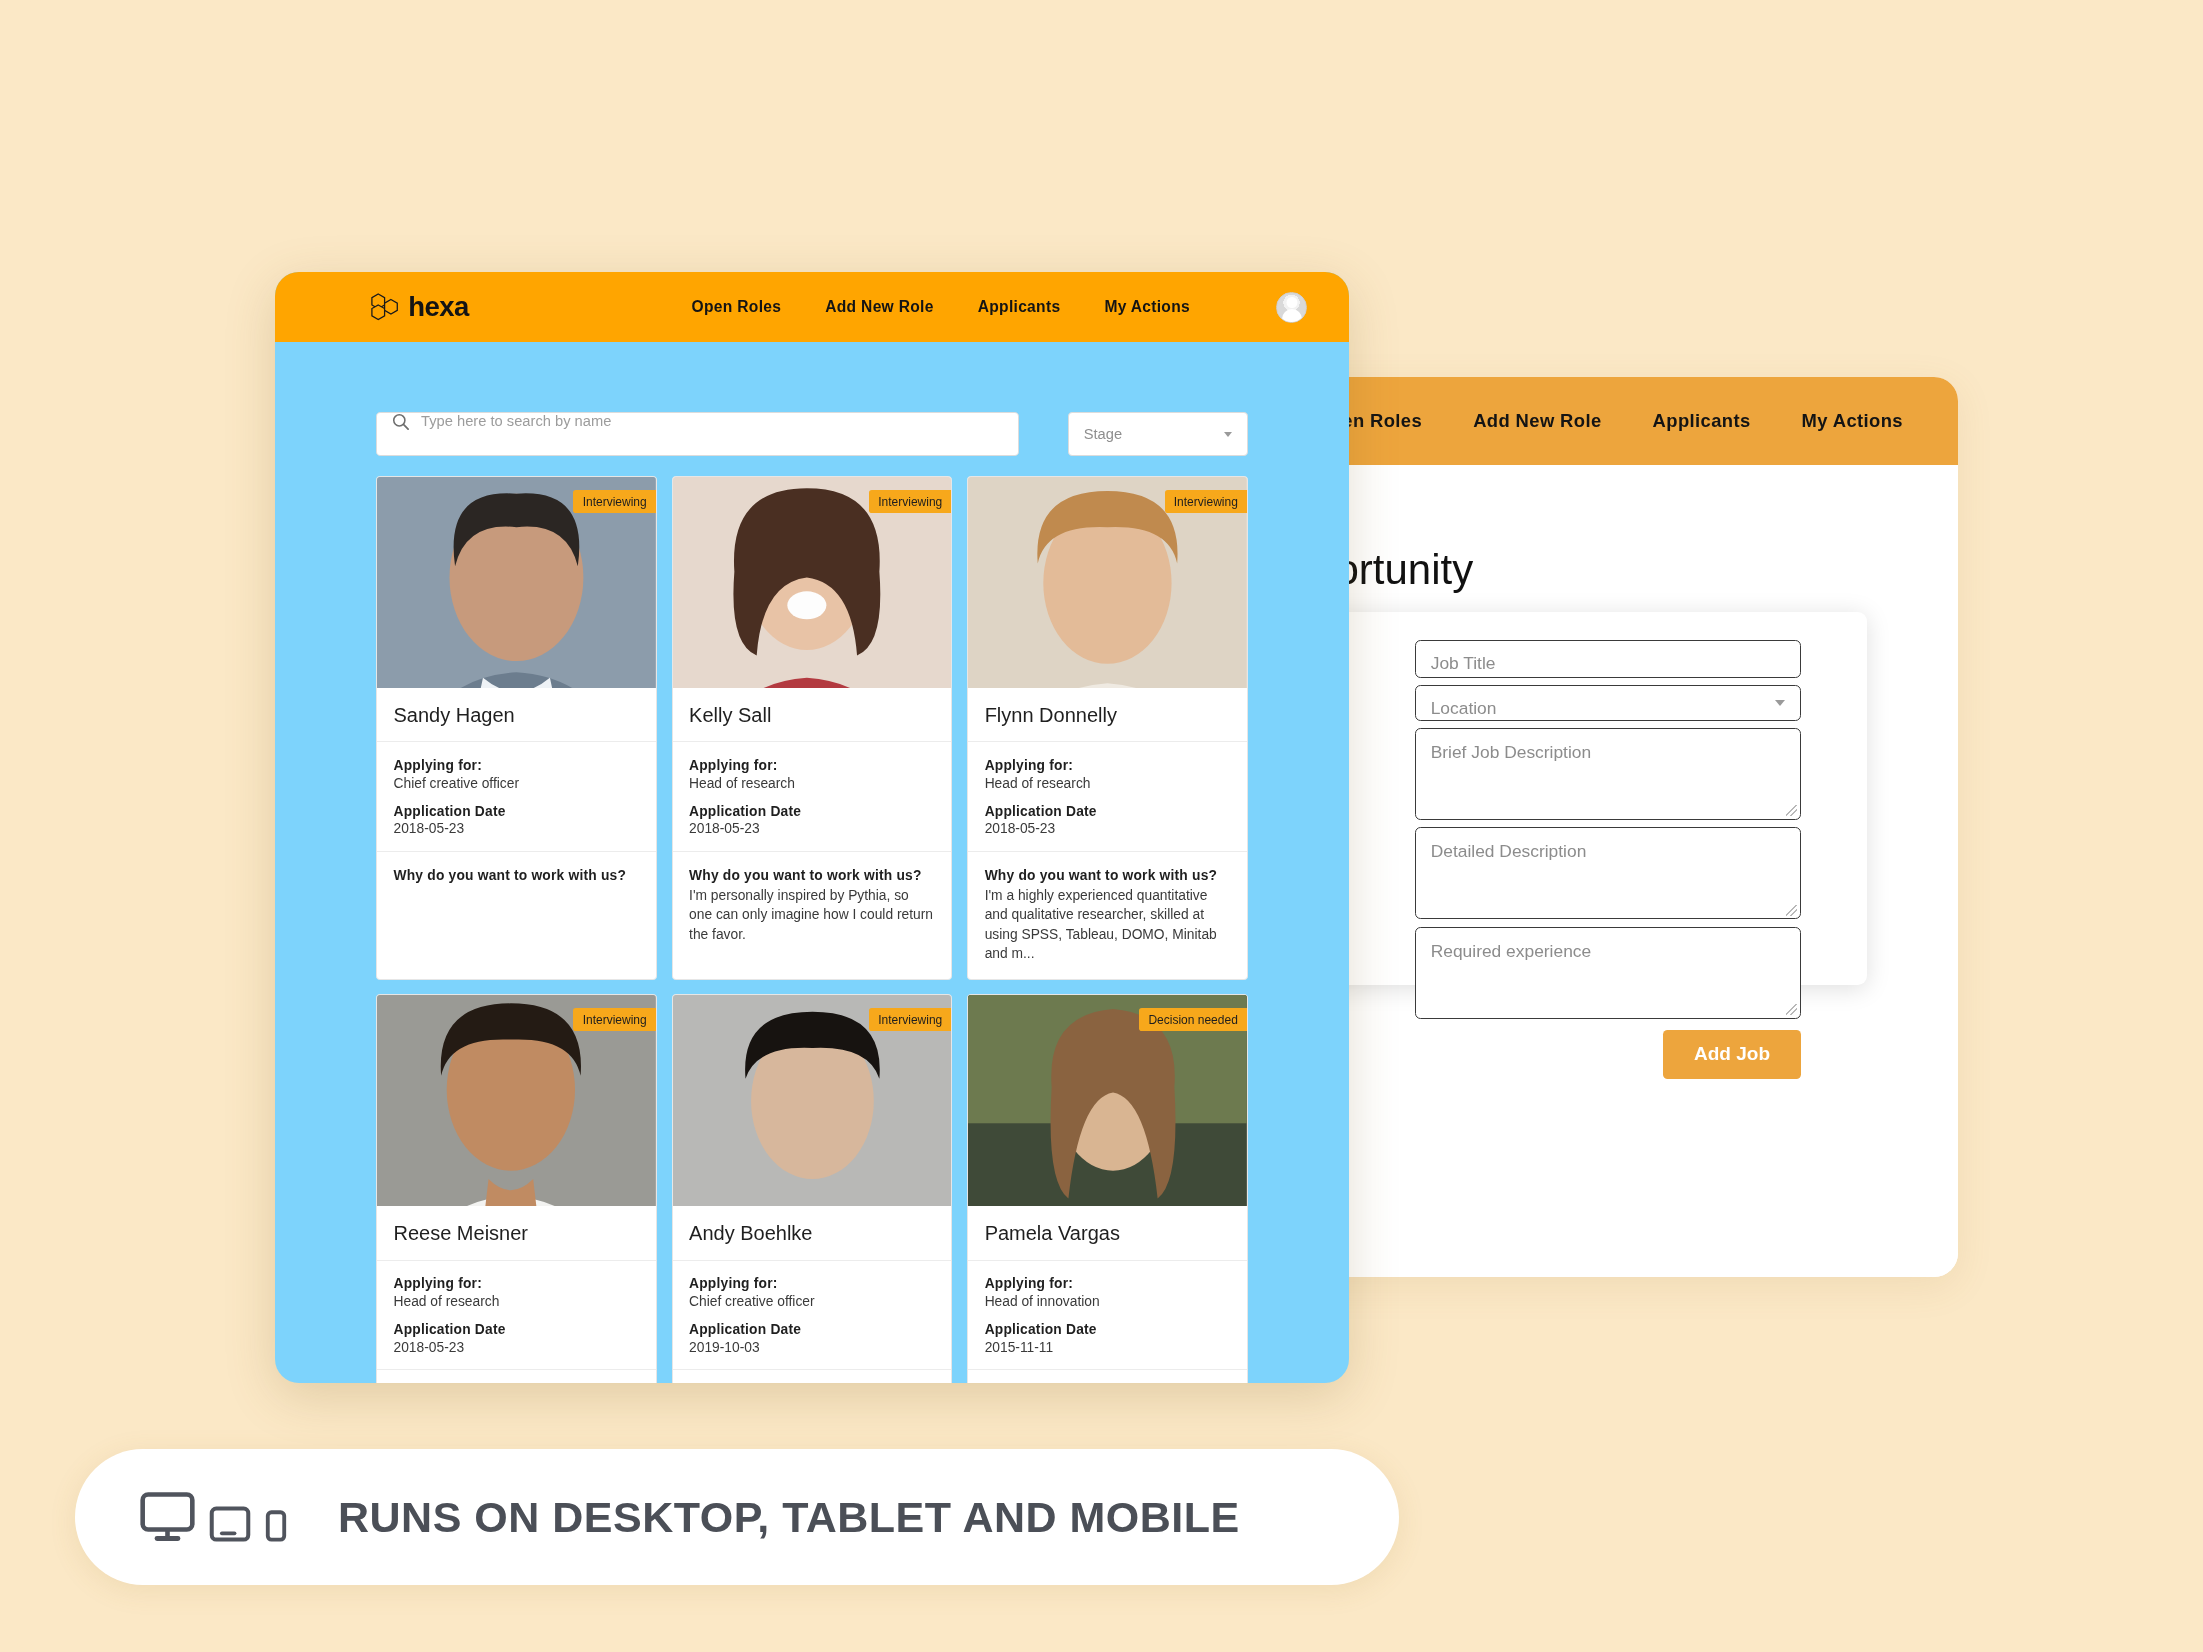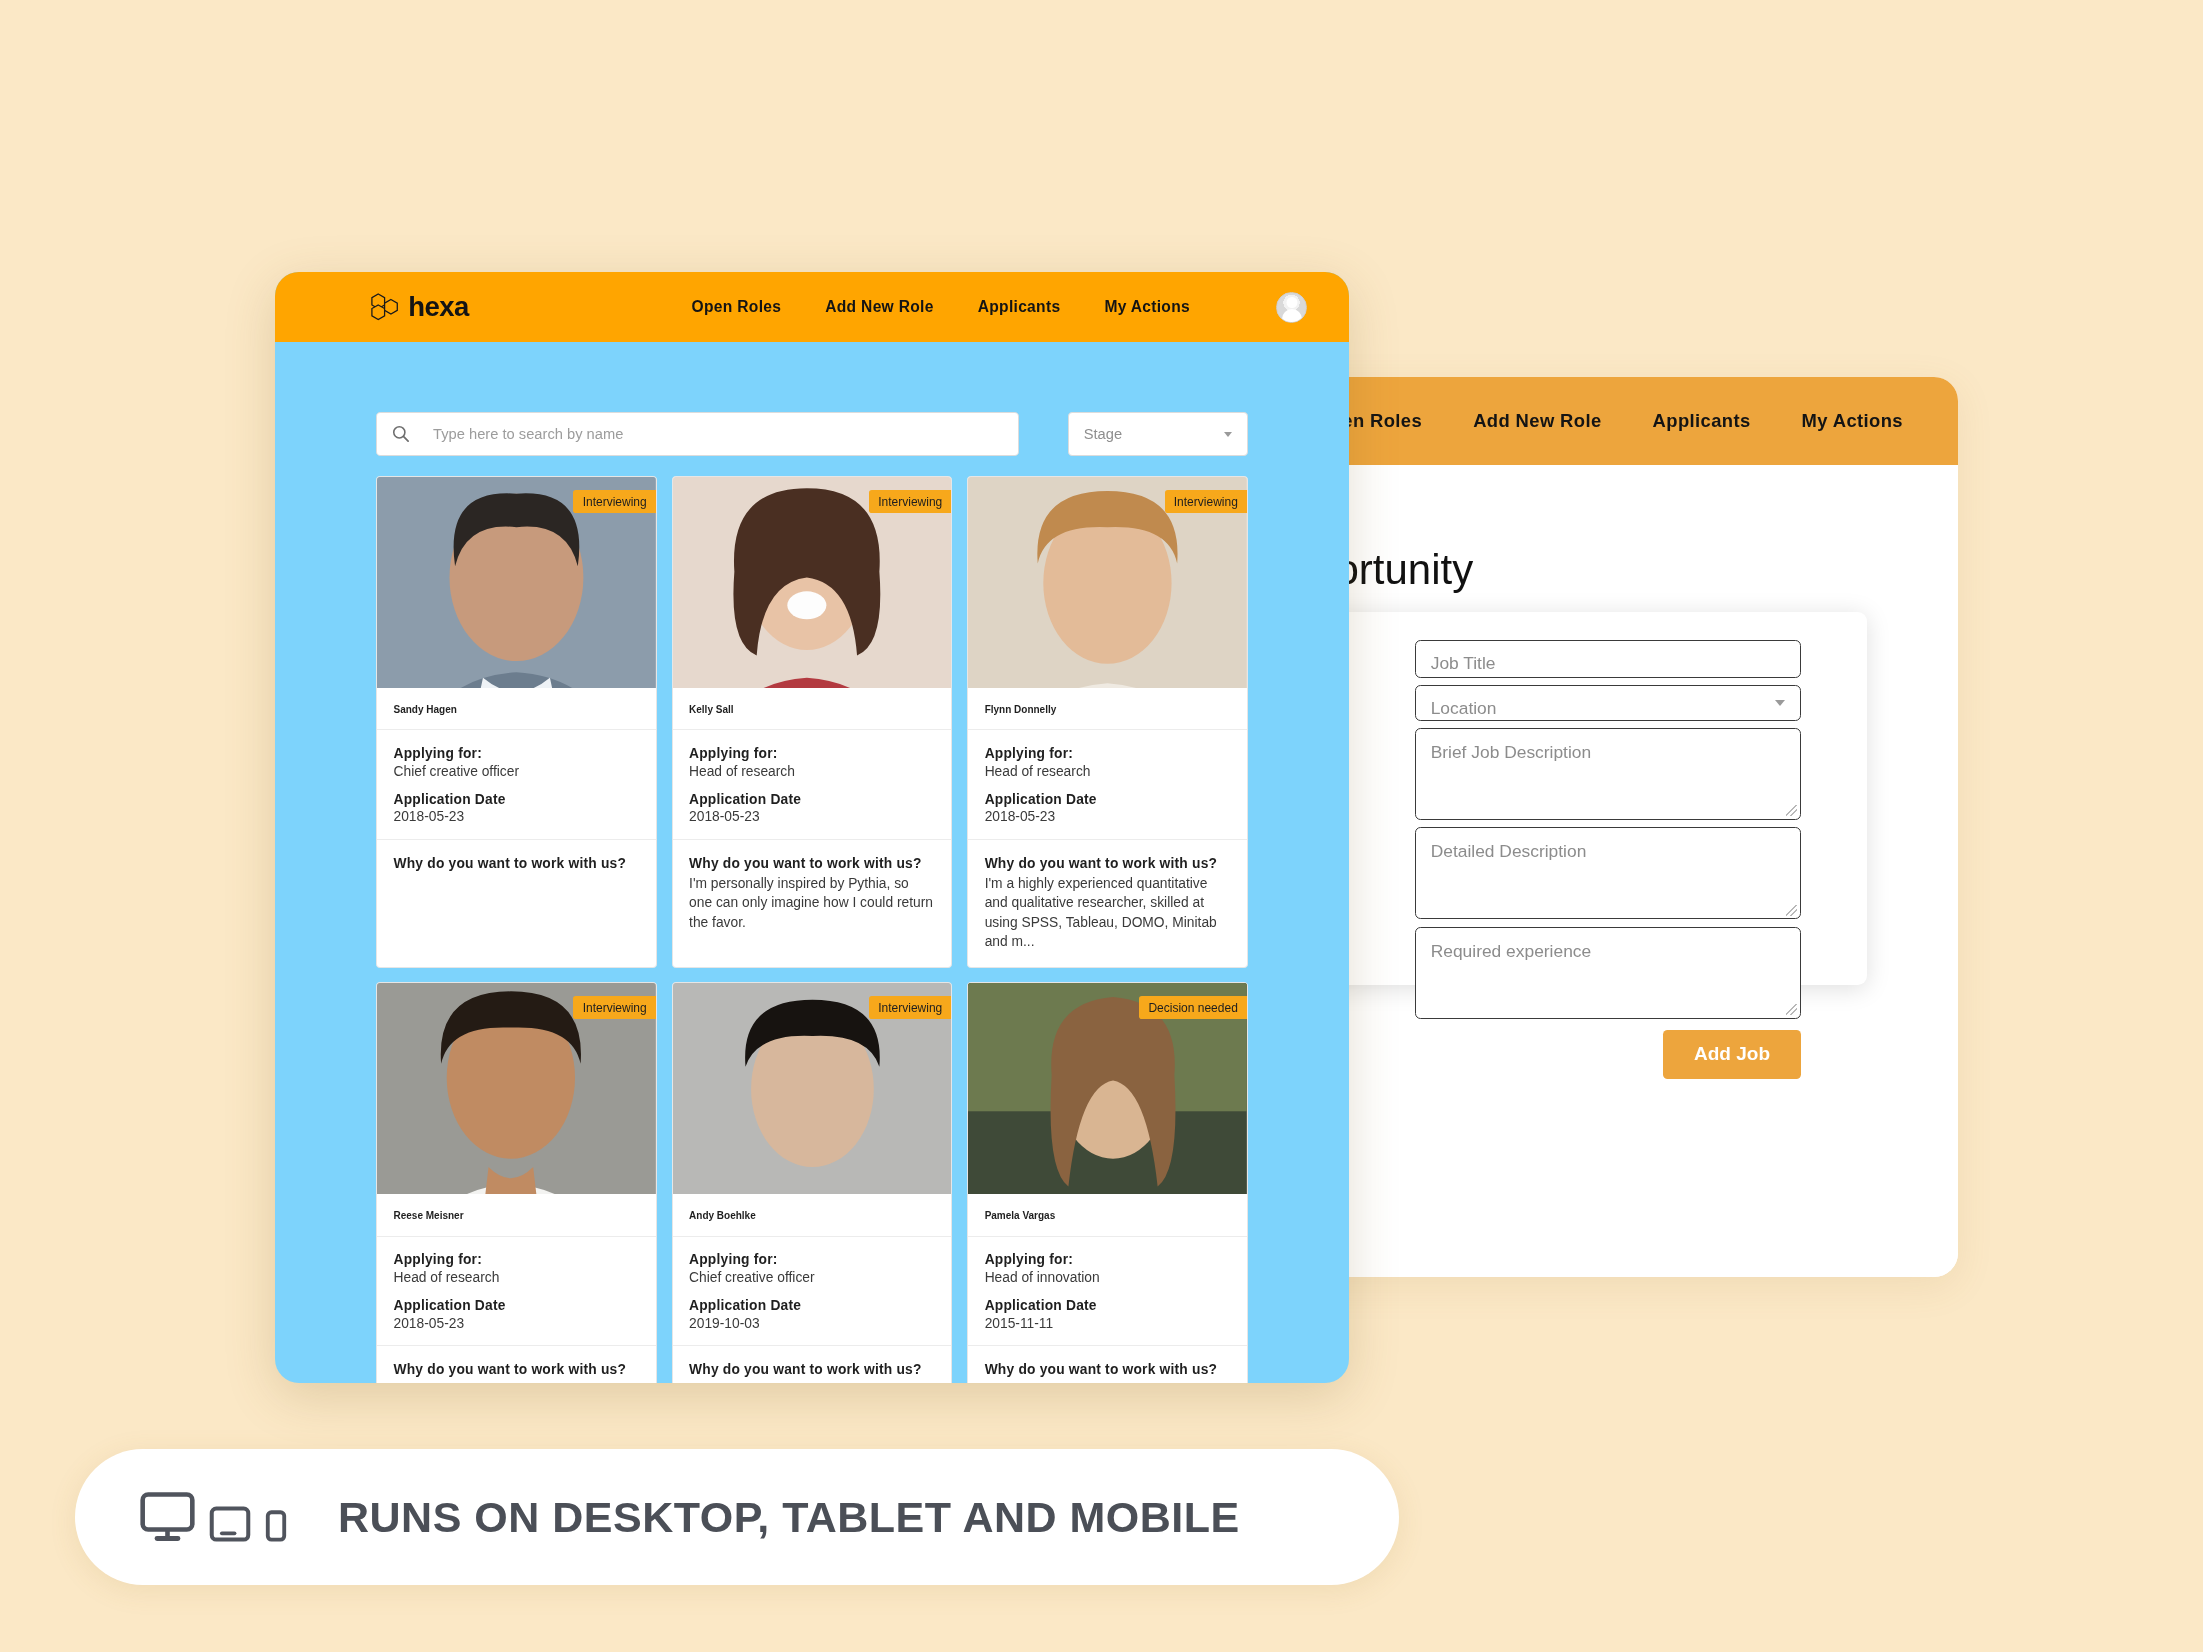--- a/index.html
+++ b/index.html
@@ -233,24 +233,22 @@
     display: flex;
     gap: 13px;
     margin-bottom: 20px;
   }
   .search-box {
     flex: 1;
     height: 44px;
     border: 0.9px solid #dcdcdc;
     border-radius: 4.6px;
     display: flex;
-    align-items: center;
     padding: 0 14.7px;
     background: #fff;
-    gap: 12px;
   }
   .search-box svg { flex: none; margin-right: 12px; }
   .search-box .ph {
     font-size: 14.7px;
     color: #9c9c9c;
   }
   .stage-select {
     width: 180px;
     height: 44px;
     border: 0.9px solid #dcdcdc;
@@ -297,22 +295,22 @@
     right: 0;
     background: #f7a81b;
     color: #1e1e1e;
     font-size: 12px;
     font-weight: 400;
     padding: 4.6px 9.2px;
     border-radius: 2.8px 0 0 2.8px;
     white-space: nowrap;
   }
   .card-name {
-    font-size: 10px;
-    font-weight: bold;
+    font-size: 20px;
+    font-weight: normal;
     color: #1f1f1f;
     padding: 15.6px 16.5px 14.7px 16.5px;
     border-bottom: 0.9px solid #ececec;
   }
   .card-section {
     padding: 15.6px 16.5px 14.7px 16.5px;
     border-bottom: 0.9px solid #ececec;
   }
   .card-section:last-child { border-bottom: none; }
   .lbl-b {

